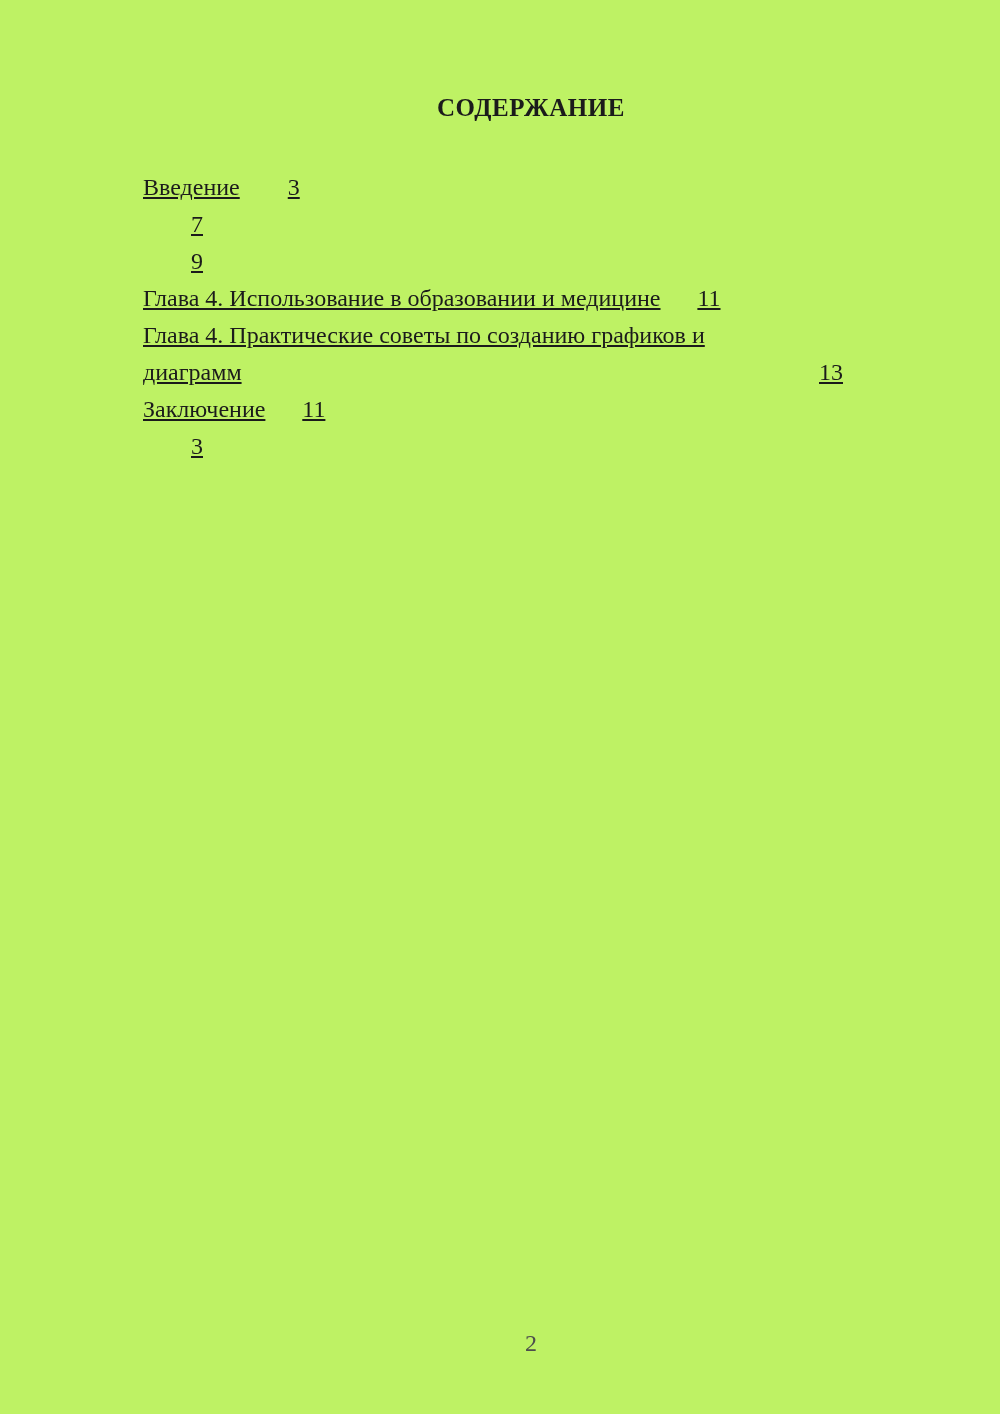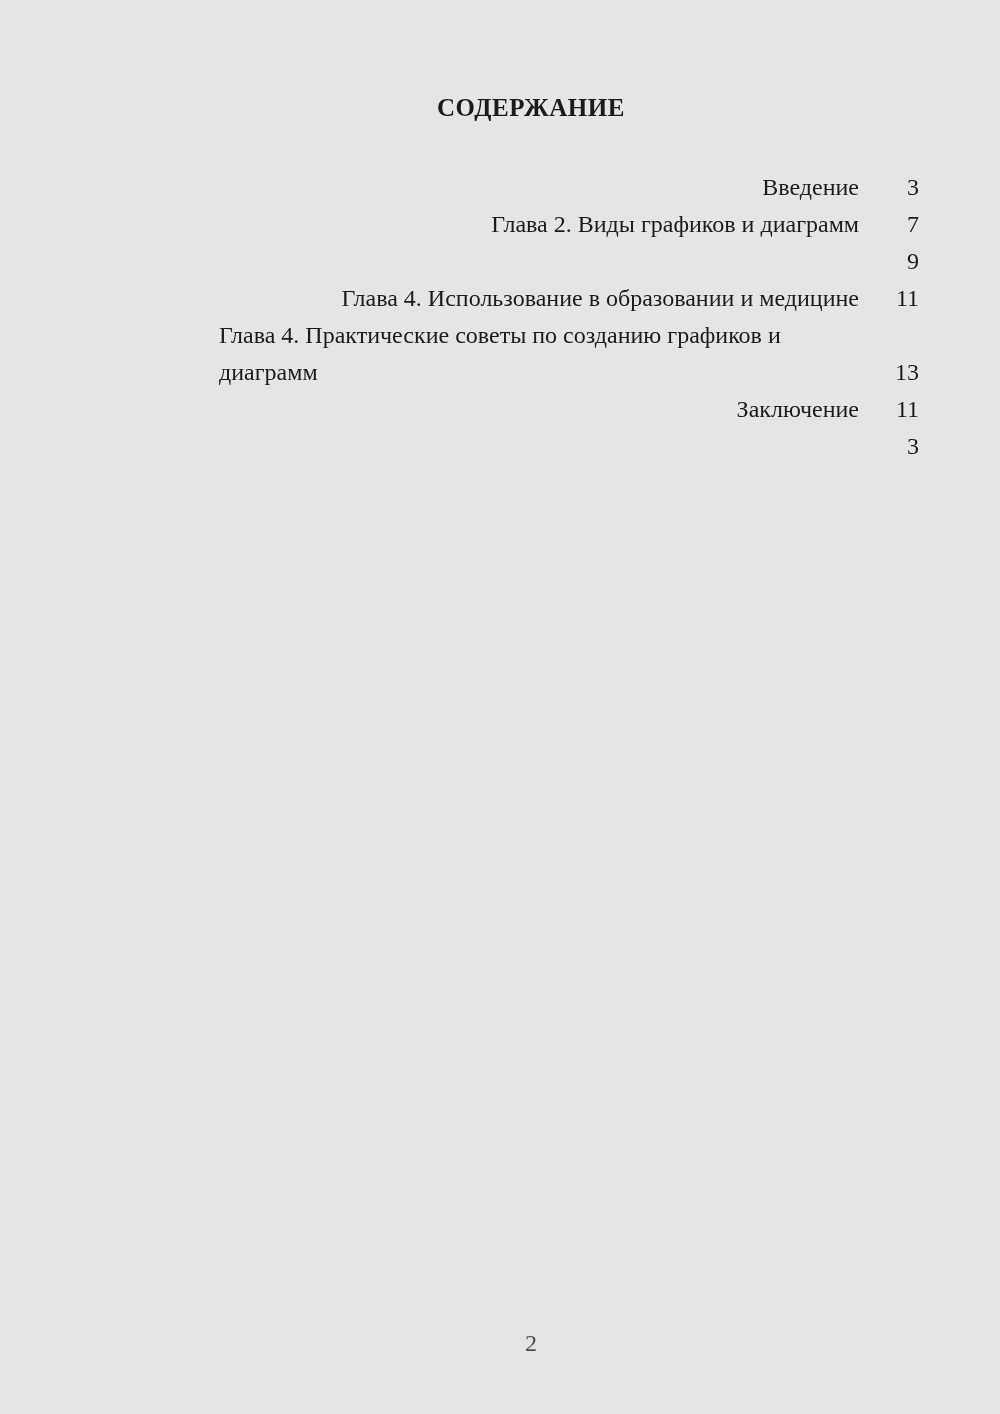--- a/index.html
+++ b/index.html
@@ -4,21 +4,21 @@
 <style>
   html, body {
     margin: 0;
     padding: 0;
     background: #ffffff;
   }
   .page {
     position: relative;
     width: 1000px;
     height: 1414px;
-    background: #e5e5e5;
+    background: #bef264;
     overflow: hidden;
     font-family: "Liberation Serif", "DejaVu Serif", serif;
     color: #1b1b1b;
   }
   .content {
     position: absolute;
     left: 143px;
     top: 0;
     width: 776px;
   }
@@ -29,21 +29,22 @@
     font-weight: bold;
     letter-spacing: 0.5px;
     line-height: 30px;
   }
   .toc {
     margin-top: 46px;
   }
   .toc-row {
     display: flex;
     align-items: flex-end;
-    justify-content: flex-end;
+    justify-content: flex-start;
+    text-decoration: underline;
   }
   .toc-label {
     max-width: 640px;
     font-size: 24px;
     line-height: 37px;
   }
   .toc-page {
     width: 60px;
     text-align: right;
     font-size: 24px;
@@ -68,21 +69,20 @@
     <div class="doc-title">СОДЕРЖАНИЕ</div>
 
     <div class="toc" id="toc-list">
   <div class="toc-row">
     <div class="toc-label">Введение</div>
     <div class="toc-page">3</div>
   </div>
 
 
   <div class="toc-row">
-    <div class="toc-label">Глава 2. Виды графиков и диаграмм</div>
     <div class="toc-page">7</div>
   </div>
 
   <div class="toc-row">
     <div class="toc-page">9</div>
   </div>
 
   <div class="toc-row">
     <div class="toc-label">Глава 4. Использование в образовании и медицине</div>
     <div class="toc-page">11</div>

